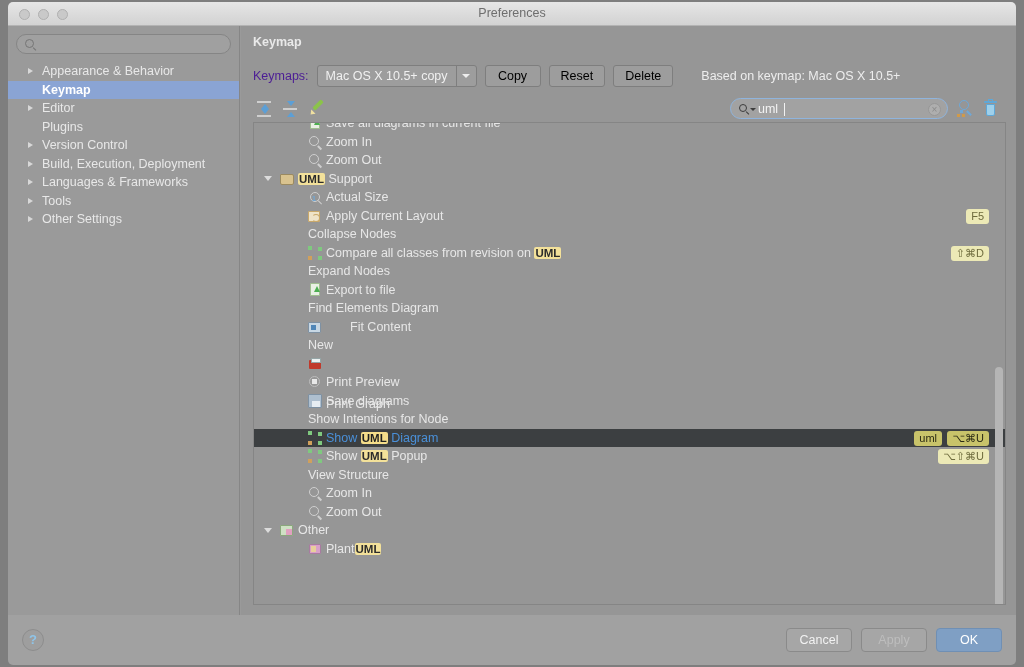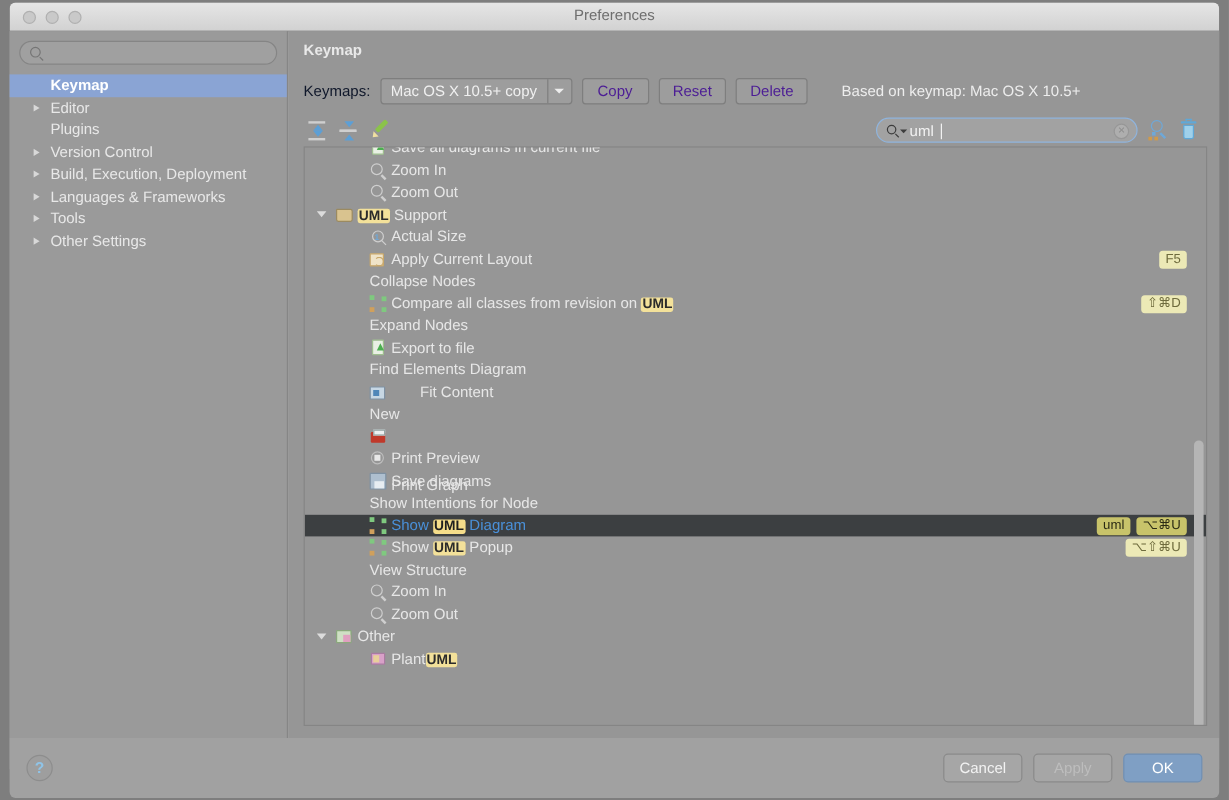--- a/index.html
+++ b/index.html
@@ -79,21 +79,21 @@
     background: #969696;
   }
   .content-title {
     position: absolute; left: 12px; top: 9px;
     font-size: 12.5px; font-weight: bold; color: #e9e9e9;
   }
   .keymap-row {
     position: absolute; left: 12px; top: 38px; right: 10px; height: 24px;
     display: flex; align-items: center; gap: 8px;
   }
-  .lbl { font-size: 12.5px; color: #0f172a; }
+  .lbl { font-size: 12.5px; color: #4c1d95; }
   .combo {
     display: flex; align-items: center; height: 22px;
     border: 1px solid #7e7e7e; border-radius: 3px;
     background: #9d9d9d;
   }
   .combo .val {
     padding: 0 8px; font-size: 12.5px; color: #f0f0f0; line-height: 22px;
   }
   .combo .arrowbox {
     width: 20px; height: 20px; border-left: 1px solid #7e7e7e;
@@ -101,21 +101,21 @@
   }
   .caret-down {
     width: 0; height: 0;
     border-top: 4px solid #ededed;
     border-left: 4px solid transparent;
     border-right: 4px solid transparent;
   }
   .btn {
     height: 22px; min-width: 56px; padding: 0 11px;
     border: 1px solid #7e7e7e; border-radius: 3px;
-    background: #9d9d9d; color: #4c1d95; font-size: 12.5px;
+    background: #9d9d9d; color: #000000; font-size: 12.5px;
     line-height: 20px; text-align: center;
   }
   .based { font-size: 12.5px; color: #ededed; margin-left: 20px; }
 
   
   .tree-toolbar {
     position: absolute; left: 12px; top: 70px; right: 10px; height: 26px;
   }
   .tb-icon { position: absolute; top: 4px; width: 18px; height: 18px; }
 
@@ -421,20 +421,21 @@
 
   <div class="window-body">
 
     <div class="sidebar">
       <div class="search-wrap">
         <div class="search-box" title="">
           <div class="mag"></div>
         </div>
       </div>
       <div class="nav" id="sidebar-nav">
+          <div class="nav-item"><span class="arrow"></span><span>Appearance &amp; Behavior</span></div>
           <div class="nav-item selected"><span>Keymap</span></div>
           <div class="nav-item"><span class="arrow"></span><span>Editor</span></div>
           <div class="nav-item"><span>Plugins</span></div>
           <div class="nav-item"><span class="arrow"></span><span>Version Control</span></div>
           <div class="nav-item"><span class="arrow"></span><span>Build, Execution, Deployment</span></div>
           <div class="nav-item"><span class="arrow"></span><span>Languages &amp; Frameworks</span></div>
           <div class="nav-item"><span class="arrow"></span><span>Tools</span></div>
           <div class="nav-item"><span class="arrow"></span><span>Other Settings</span></div>
         </div>
     </div>

